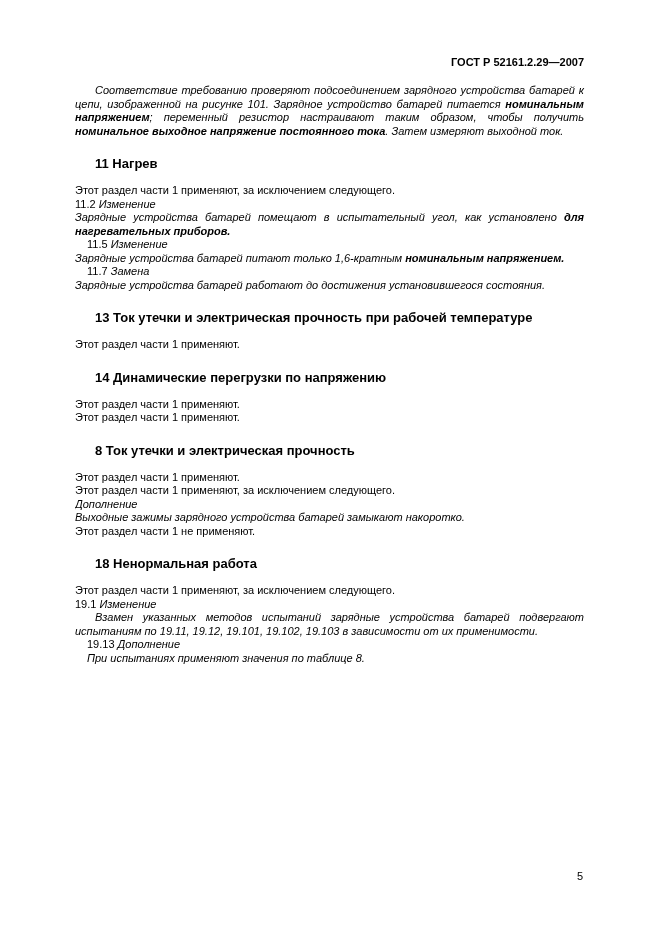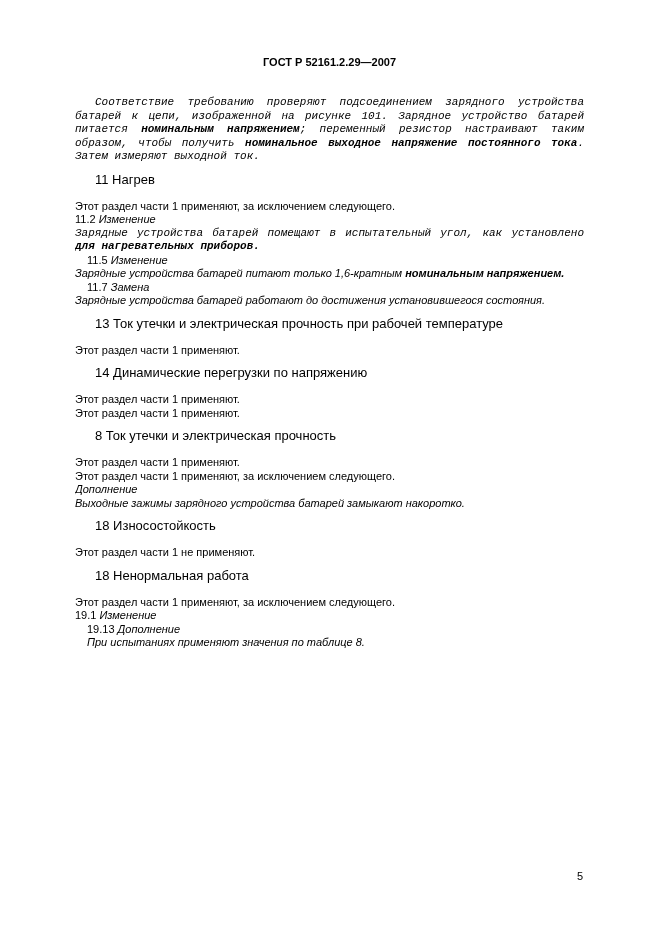--- a/index.html
+++ b/index.html
@@ -12,44 +12,44 @@
     width: 661px;
     height: 936px;
     box-sizing: border-box;
     background: #ffffff;
     color: #000000;
     font-family: "Liberation Sans", sans-serif;
     padding: 56px 77px 0 75px;
     overflow: hidden;
   }
   .doc-header {
-    text-align: center;
+    text-align: right;
     font-size: 11px;
     font-weight: bold;
     line-height: 13px;
-    margin-bottom: 27px;
+    margin-bottom: 15px;
   }
   .para {
     margin: 0;
     font-size: 11px;
     line-height: 13.5px;
   }
-  .justify { text-align: justify; font-family: Liberation Mono, monospace; }
+  .justify { text-align: justify; }
   .ti  { text-indent: 20px; }   
   .ind { text-indent: 12px; }   
   .r-i  { font-style: italic; }
   .r-bi { font-style: italic; font-weight: bold; }
   section {
     overflow: hidden; 
   }
   .h {
     font-size: 13px;
-    font-weight: normal;
+    font-weight: bold;
     line-height: 15px;
-    margin: 8px 0 13px 0;
+    margin: 18px 0 13px 0;
     padding-left: 20px;
   }
   .page-number {
     position: absolute;
     top: 870px;
     right: 78px;
     font-size: 11px;
     line-height: 13px;
   }
 </style>
@@ -93,27 +93,27 @@
     <p class="para"><span>Этот раздел части 1 применяют.</span></p>
   </section>
 
   <section>
     <p class="para"><span>Этот раздел части 1 применяют, за исключением следующего.</span></p>
     <p class="para"><span class="r-i">Дополнение</span></p>
     <p class="para"><span class="r-i">Выходные зажимы зарядного устройства батарей замыкают накоротко.</span></p>
   </section>
 
   <section>
-    <h2 class="h">18 Износостойкость</h2>
     <p class="para"><span>Этот раздел части 1 не применяют.</span></p>
   </section>
 
   <section>
     <h2 class="h">18 Ненормальная работа</h2>
     <p class="para"><span>Этот раздел части 1 применяют, за исключением следующего.</span></p>
     <p class="para"><span>19.1 </span><span class="r-i">Изменение</span></p>
+    <p class="para justify ti"><span class="r-i">Взамен указанных методов испытаний зарядные устройства батарей подвергают испытаниям по 19.11, 19.12, 19.101, 19.102, 19.103 в зависимости от их применимости.</span></p>
     <p class="para ind"><span>19.13 </span><span class="r-i">Дополнение</span></p>
     <p class="para ind"><span class="r-i">При испытаниях применяют значения по таблице 8.</span></p>
   </section>
 
   <div class="page-number">5</div>
 
 </div>
 
 </body></html>

